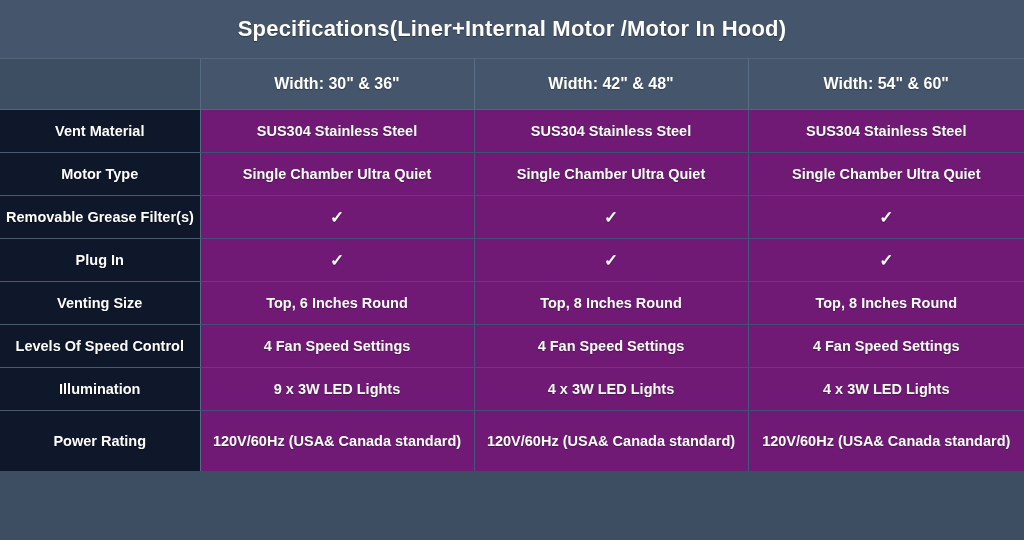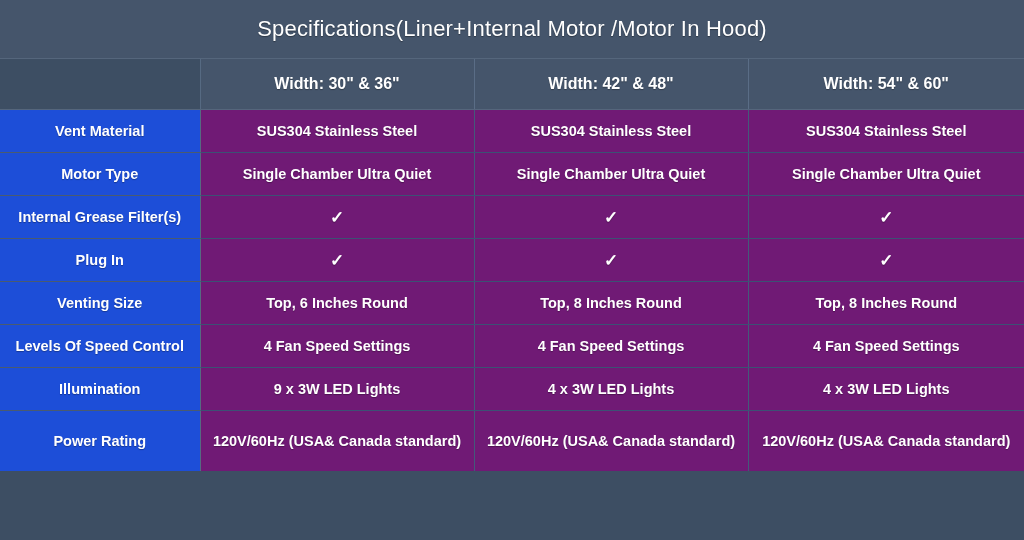--- a/index.html
+++ b/index.html
@@ -19,21 +19,21 @@
   
   .title-bar{
     height:58px;
     flex:0 0 58px;
     background:#45556b;
     display:flex;align-items:center;justify-content:center;
     border-bottom:1px solid #55667c;
   }
   .title-text{
     font-size:22px;
-    font-weight:normal;
+    font-weight:bold;
     letter-spacing:.2px;
     color:#ffffff;
     text-shadow:0 1px 1px rgba(0,0,0,.35);
   }
 
   
   table{
     border-collapse:collapse;
     width:1024px;
     table-layout:fixed;
@@ -63,21 +63,21 @@
     background:#3d4e63;
     border-right:1px solid #566a82;
   }
   thead th.col-head{
     border-right:1px solid #5a6d86;
   }
   thead th.col-head.last{border-right:none;}
 
   
   tbody th.row-label{
-    background:#1d4ed8;
+    background:#0f172a;
     border-right:1px solid #566a82;
     border-bottom:1px solid #4a5b70;
     font-size:14.5px;
     white-space:nowrap;
   }
   tbody td.val{
     background:#701a75;
     border-right:1px solid #44597a;
     border-bottom:1px solid #3c5174;
   }
@@ -131,21 +131,21 @@
       </tr>
 
       <tr class="r-normal">
         <th class="row-label">Motor Type</th>
         <td class="val">Single Chamber Ultra Quiet</td>
         <td class="val">Single Chamber Ultra Quiet</td>
         <td class="val last">Single Chamber Ultra Quiet</td>
       </tr>
 
       <tr class="r-normal">
-        <th class="row-label">Internal Grease Filter(s)</th>
+        <th class="row-label">Removable Grease Filter(s)</th>
         <td class="val"><span class="check">✓</span></td>
         <td class="val"><span class="check">✓</span></td>
         <td class="val last"><span class="check">✓</span></td>
       </tr>
 
       <tr class="r-normal">
         <th class="row-label">Plug In</th>
         <td class="val"><span class="check">✓</span></td>
         <td class="val"><span class="check">✓</span></td>
         <td class="val last"><span class="check">✓</span></td>

